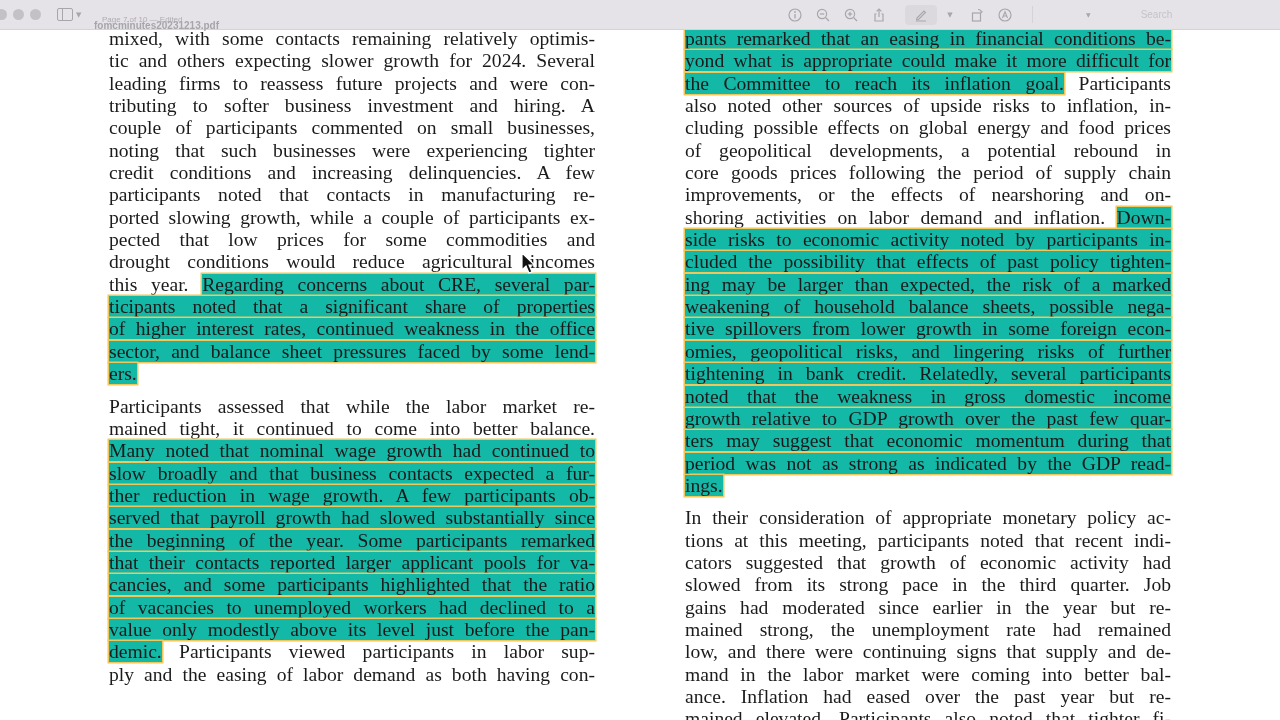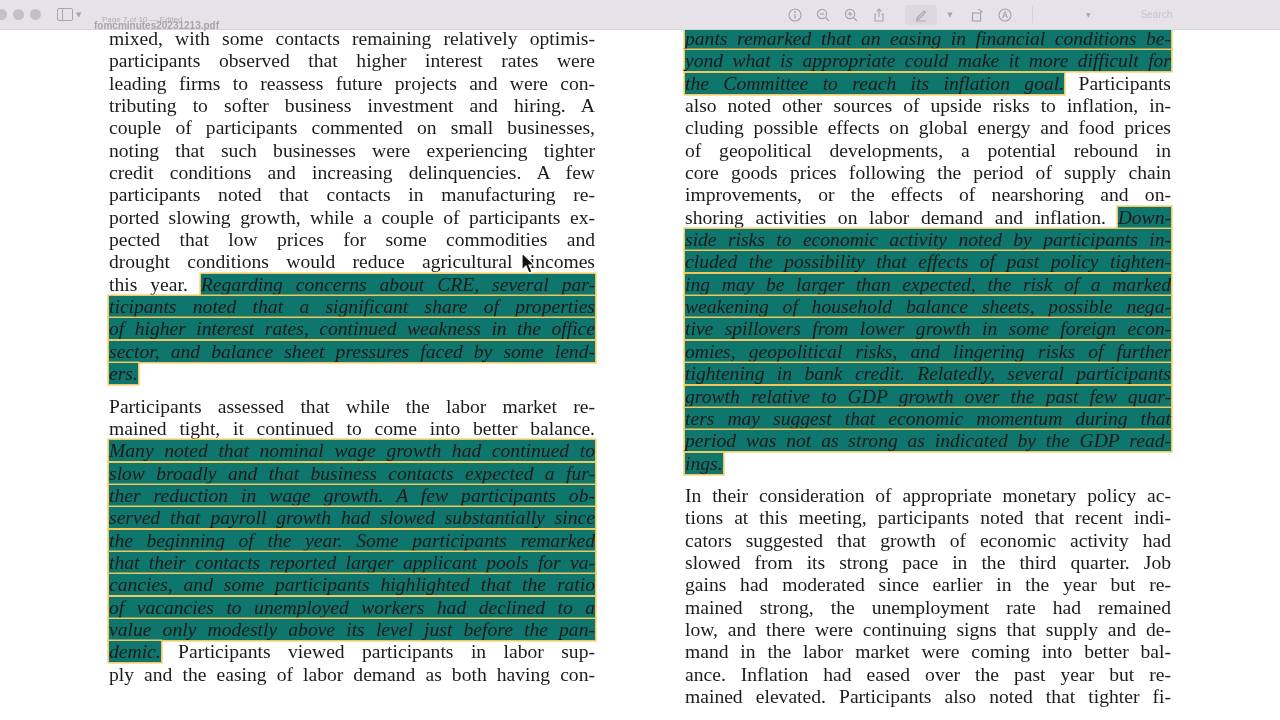--- a/index.html
+++ b/index.html
@@ -124,23 +124,22 @@
       line-height: 22.35px;
       color: #1c1a1a;
       text-align: justify;
       hyphens: manual;
     }
     .col-left { left: 101px; }
     .col-right { left: 677px; }
     .para { margin: 8px; }
     .para + .para { margin-top: 10px; }
     .hl {
-      background: #0f766e;
+      background: #14b8a6;
       box-shadow: 0 0 0 1.5px #f1c65a;
-      font-style: italic;
     }
     .line { display: block; text-align: justify; text-align-last: justify; white-space: nowrap; }
     .line.last { text-align-last: left; }
     .cursor {
       position: absolute;
       left: 521px; top: 252px;
       width: 16px; height: 24px;
       z-index: 5;
     }
   </style>
@@ -220,21 +219,21 @@
         <line x1="7.8" y1="7.8" x2="11" y2="11" stroke="#a9a6ab" stroke-width="1.3"></line>
       </svg>
     <span class="caret">▼</span>
     <input type="text" placeholder="Search" style="">
   </div>
 </div>
 
 <div class="page-col col-left" id="col-left">
     <p class="para">
       <span class="line"><span>mixed, with some contacts remaining relatively optimis-</span></span>
-      <span class="line"><span>participants observed that higher interest rates were</span></span>
+      <span class="line"><span>tic and others expecting slower growth for 2024.  Several</span></span>
       <span class="line"><span>leading firms to reassess future projects and were con-</span></span>
       <span class="line"><span>tributing to softer business investment and hiring.  A</span></span>
       <span class="line"><span>couple of participants commented on small businesses,</span></span>
       <span class="line"><span>noting that such businesses were experiencing tighter</span></span>
       <span class="line"><span>credit conditions and increasing delinquencies.  A few</span></span>
       <span class="line"><span>participants noted that contacts in manufacturing re-</span></span>
       <span class="line"><span>ported slowing growth, while a couple of participants ex-</span></span>
       <span class="line"><span>pected that low prices for some commodities and</span></span>
       <span class="line"><span>drought conditions would reduce agricultural incomes</span></span>
       <span class="line"><span>this year.  </span><span class="hl">Regarding concerns about CRE, several par-</span></span>
@@ -271,20 +270,21 @@
       <span class="line"><span>core goods prices following the period of supply chain</span></span>
       <span class="line"><span>improvements, or the effects of nearshoring and on-</span></span>
       <span class="line"><span>shoring activities on labor demand and inflation.  </span><span class="hl">Down-</span></span>
       <span class="line"><span class="hl">side risks to economic activity noted by participants in-</span></span>
       <span class="line"><span class="hl">cluded the possibility that effects of past policy tighten-</span></span>
       <span class="line"><span class="hl">ing may be larger than expected, the risk of a marked</span></span>
       <span class="line"><span class="hl">weakening of household balance sheets, possible nega-</span></span>
       <span class="line"><span class="hl">tive spillovers from lower growth in some foreign econ-</span></span>
       <span class="line"><span class="hl">omies, geopolitical risks, and lingering risks of further</span></span>
       <span class="line"><span class="hl">tightening in bank credit.  Relatedly, several participants</span></span>
+      <span class="line"><span class="hl">noted that the weakness in gross domestic income</span></span>
       <span class="line"><span class="hl">growth relative to GDP growth over the past few quar-</span></span>
       <span class="line"><span class="hl">ters may suggest that economic momentum during that</span></span>
       <span class="line"><span class="hl">period was not as strong as indicated by the GDP read-</span></span>
       <span class="line last"><span class="hl">ings.</span></span>
     </p>
     <p class="para">
       <span class="line"><span>In their consideration of appropriate monetary policy ac-</span></span>
       <span class="line"><span>tions at this meeting, participants noted that recent indi-</span></span>
       <span class="line"><span>cators suggested that growth of economic activity had</span></span>
       <span class="line"><span>slowed from its strong pace in the third quarter.  Job</span></span>

